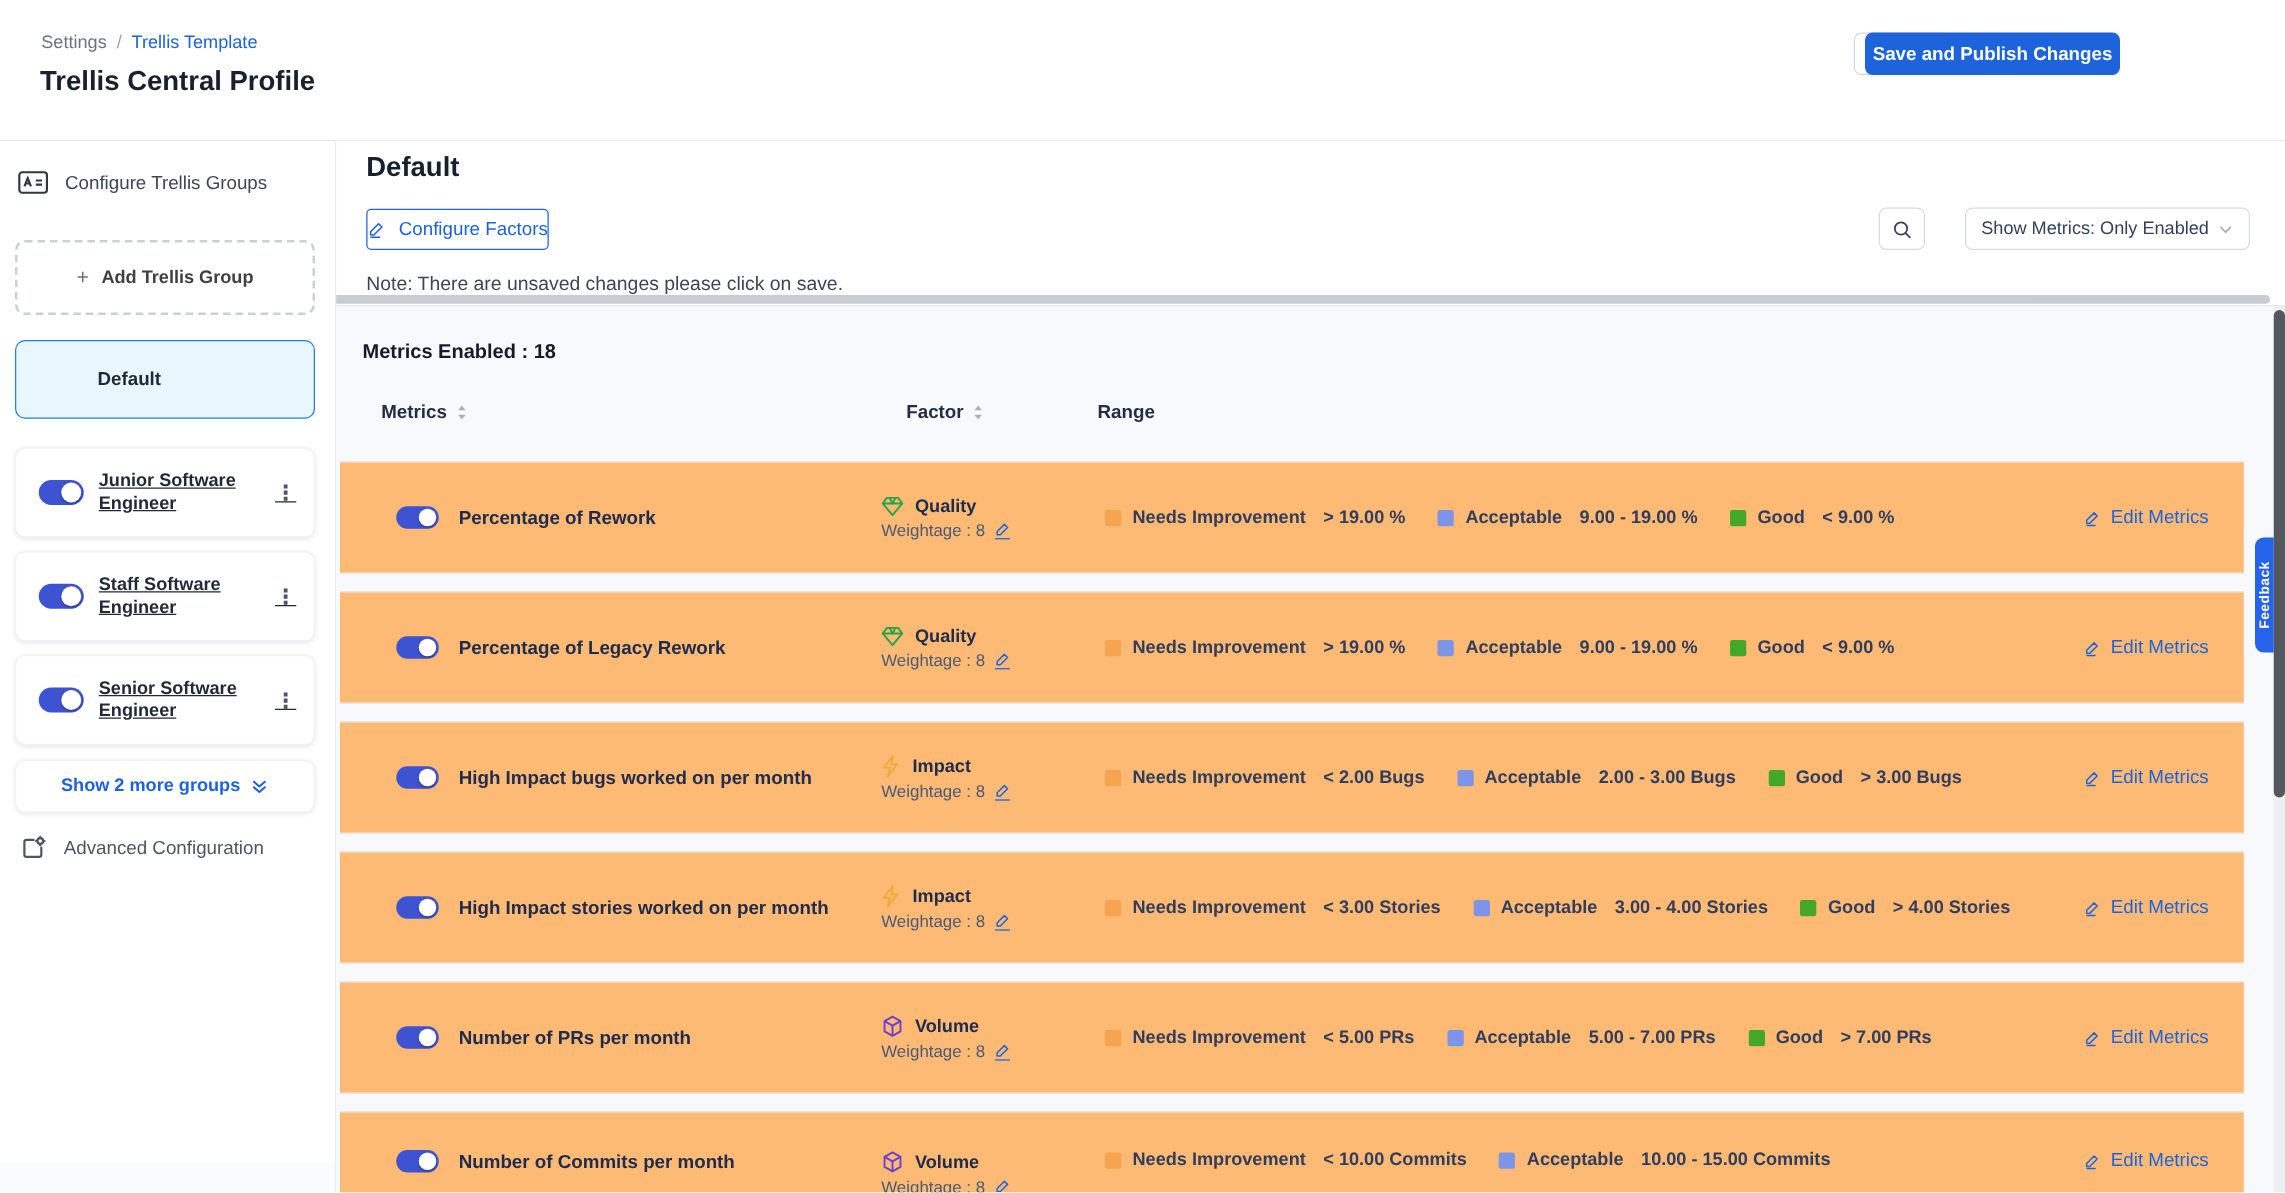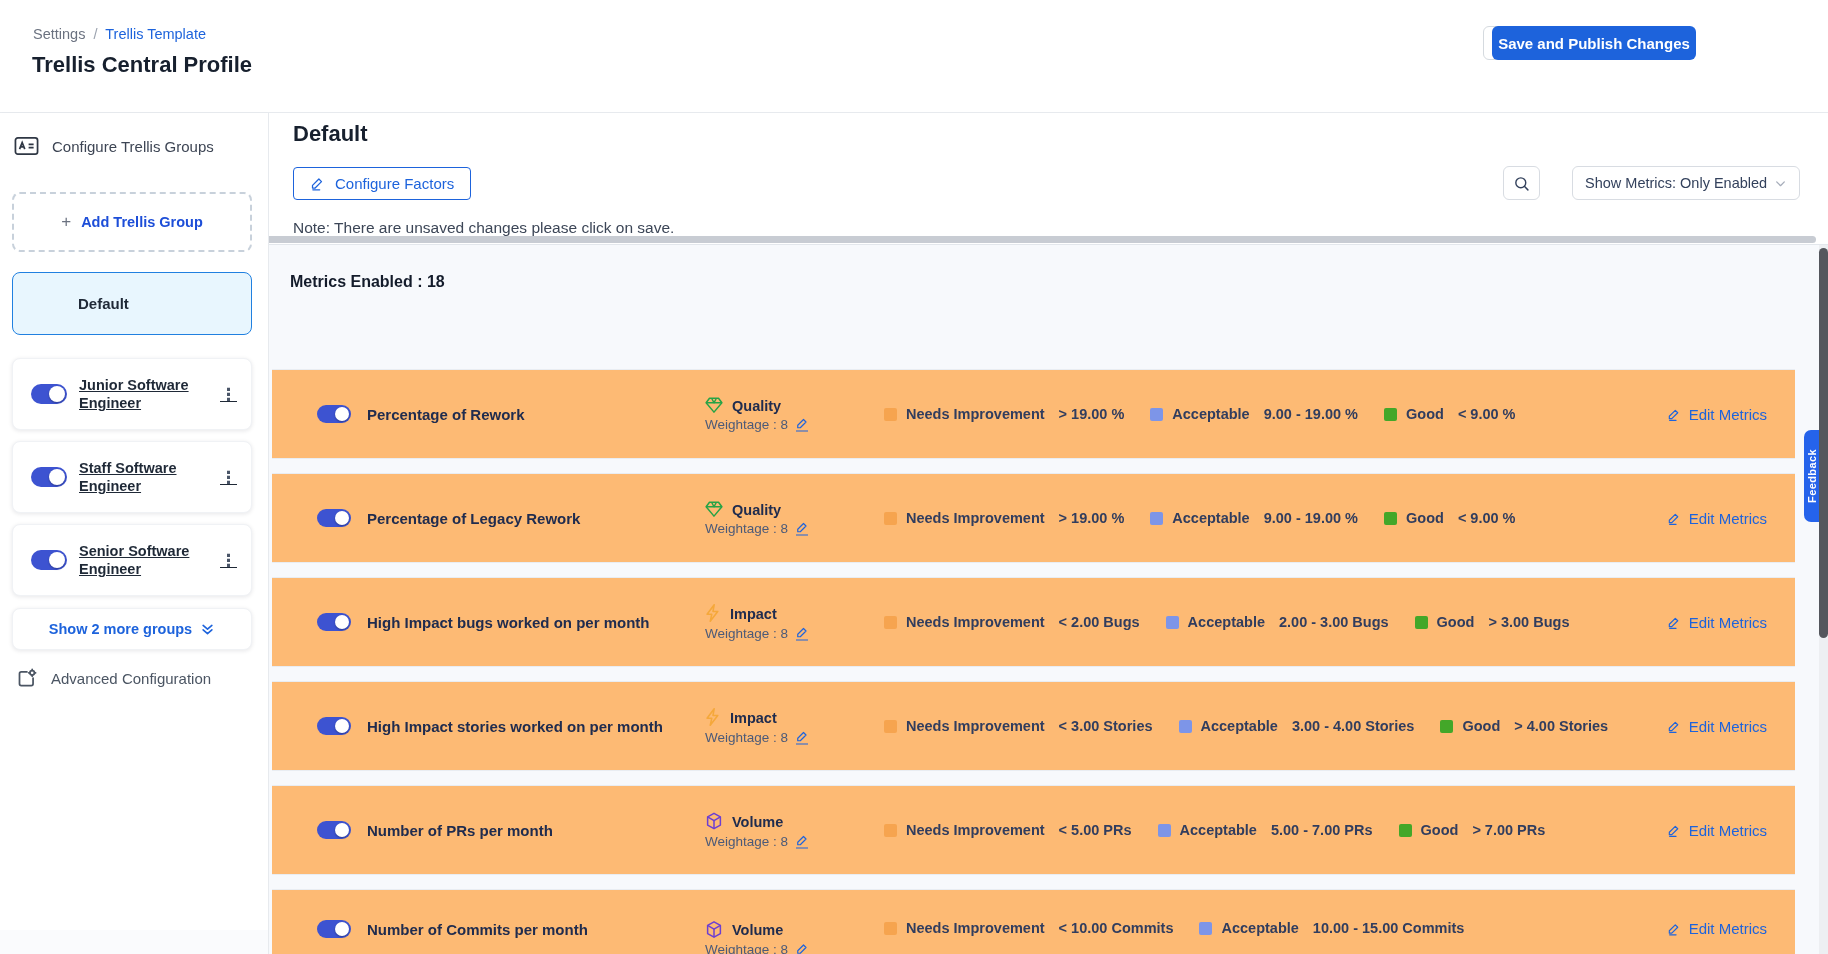--- a/index.html
+++ b/index.html
@@ -24,21 +24,21 @@
   .btn-cancel{position:absolute;left:1483px;top:26px;width:78px;height:34px;background:#fff;border:1px solid #d5dadf;border-radius:6px;font-size:15px;color:#27303f;display:flex;align-items:center;justify-content:center;cursor:pointer;}
   .btn-save{position:absolute;left:1492px;top:26px;width:204px;height:34px;background:var(--blue);border:none;border-radius:6px;font-size:15px;font-weight:600;color:#fff;display:flex;align-items:center;justify-content:center;cursor:pointer;text-align:center;}
 
   
   .sidebar{position:absolute;left:0;top:113px;width:269px;height:817px;background:#fff;border-right:1px solid var(--line);box-shadow:0 2px 4px rgba(16,24,40,.04);}
   .below-sidebar{position:absolute;left:0;top:930px;width:269px;height:24px;background:#fafbfd;border-right:1px solid var(--line);}
   .side-section{position:absolute;left:14px;top:23px;display:flex;align-items:center;gap:13px;}
   .side-section-label{font-size:15px;color:#3d4554;}
   .add-box{position:absolute;left:12px;top:79px;width:240px;height:60px;border:2px dashed #c8d1db;border-radius:8px;background:#fff;display:flex;align-items:center;justify-content:center;gap:10px;cursor:pointer;}
   .add-plus{font-size:17px;color:#6b7280;font-weight:400;}
-  .add-label{font-size:14.5px;font-weight:700;color:#1d4ed8;}
+  .add-label{font-size:14.5px;font-weight:700;color:#404040;}
   .default-card{position:absolute;left:12px;top:159px;width:240px;height:63px;background:#e8f6fe;border:1px solid #2080e0;border-radius:8px;display:flex;align-items:center;padding-left:65px;cursor:pointer;}
   .default-label{font-size:15px;font-weight:700;color:#1f2937;}
   .group-list{position:absolute;left:12px;top:245px;width:240px;text-decoration:underline;}
   .group-card{height:72px;background:#fff;border:1px solid #f0f2f5;border-radius:8px;box-shadow:0 1px 4px rgba(16,24,40,.10);display:flex;align-items:center;padding-left:18px;margin-bottom:11px;cursor:pointer;}
   .group-label{font-size:14.5px;font-weight:700;color:#1f2937;line-height:18px;margin-left:12px;width:132px;}
   .kebab{margin-left:auto;margin-right:14px;color:#4a5568;font-size:17px;font-weight:700;letter-spacing:0;cursor:pointer;line-height:1;}
   .show-more{position:absolute;left:12px;top:495px;width:240px;height:42px;background:#fff;border:1px solid #f0f2f5;border-radius:8px;box-shadow:0 1px 4px rgba(16,24,40,.10);display:flex;align-items:center;justify-content:center;gap:8px;cursor:pointer;}
   .show-more-label{font-size:14.5px;font-weight:600;color:var(--blue);}
   .advanced{position:absolute;left:16px;top:555px;display:flex;align-items:center;gap:14px;cursor:pointer;}
   .advanced-label{font-size:15px;color:#4b5563;}
@@ -46,21 +46,21 @@
   
   .toggle{width:36px;height:20px;border-radius:11px;background:var(--toggle);position:relative;display:inline-block;flex:none;cursor:pointer;}
   .toggle .knob{position:absolute;right:2px;top:2px;width:16px;height:16px;border-radius:50%;background:#fff;box-shadow:0 1px 2px rgba(0,0,0,.3);}
   .toggle.sm{width:34px;height:18px;}
   .toggle.sm .knob{width:14px;height:14px;}
 
   
   .main{position:absolute;left:269px;top:113px;right:0;bottom:0;background:var(--sectionbg);overflow:hidden;}
   .main-top{position:absolute;left:0;top:0;right:0;height:132px;background:#fff;border-bottom:1px solid #e3e7ec;}
   .group-title{position:absolute;left:24px;top:8px;font-size:22px;font-weight:700;color:#17202e;}
-  .btn-configure{position:absolute;left:24px;top:54px;height:33px;padding:0 16px;background:#fff;border:1px solid var(--blue);border-radius:4px;display:flex;align-items:center;gap:10px;font-size:15px;color:var(--blue);cursor:pointer;}
+  .btn-configure{position:absolute;left:24px;top:54px;height:33px;padding:0 0;background:#fff;border:1px solid var(--blue);border-radius:4px;display:flex;align-items:center;gap:10px;font-size:15px;color:var(--blue);cursor:pointer;}
   .note{position:absolute;left:24px;top:106px;font-size:15.5px;color:#3c4657;}
   .btn-search{position:absolute;left:1234px;top:53px;width:37px;height:34px;border:1px solid #d8dce2;border-radius:6px;background:#fff;display:flex;align-items:center;justify-content:center;cursor:pointer;}
   .select{position:absolute;left:1303px;top:53px;width:228px;height:34px;border:1px solid #d8dce2;border-radius:6px;background:#fff;display:flex;align-items:center;padding:0 12px;cursor:pointer;}
   .select-value{font-size:14.5px;color:#33415c;flex:1;}
   .hthumb{position:absolute;left:-19px;top:123px;width:1566px;height:7px;border-radius:4px;background:#c8ccd3;cursor:pointer;}
 
   
   .tablewrap{position:absolute;left:0;top:132px;right:0;bottom:0;}
   .metrics-enabled{position:absolute;left:21px;top:28px;font-size:16px;font-weight:700;color:#141c2b;}
   .thead{position:absolute;left:3px;right:33px;top:76px;height:28px;}
@@ -202,20 +202,43 @@
         <svg width="13" height="13" viewBox="0 0 24 24" fill="none" stroke="#a6adba" stroke-width="2.4" stroke-linecap="round" stroke-linejoin="round">
           <path d="M5 9l7 7 7-7"></path>
         </svg>
       </span>
     </div>
     <div class="hthumb"></div>
   </div>
 
   <div class="tablewrap">
     <div class="metrics-enabled">Metrics Enabled : 18</div>
+    <div class="thead">
+      <div class="th th-metrics">
+        <span>Metrics</span>
+        <span>
+          <svg width="9" height="14" viewBox="0 0 12 18" fill="#aab1bd">
+              <path d="M6 1.5l4 5H2z"></path>
+              <path d="M6 16.5l-4-5h8z"></path>
+            </svg>
+        </span>
+      </div>
+      <div class="th th-factor">
+        <span>Factor</span>
+        <span>
+          <svg width="9" height="14" viewBox="0 0 12 18" fill="#aab1bd">
+              <path d="M6 1.5l4 5H2z"></path>
+              <path d="M6 16.5l-4-5h8z"></path>
+            </svg>
+        </span>
+      </div>
+      <div class="th th-range">
+        <span>Range</span>
+      </div>
+    </div>
     <div class="rows" id="rows">
   <div class="trow">
     <div class="cell-metric">
       <span class="toggle sm">
               <span class="knob"></span>
             </span>
       <span class="metric-name">Percentage of Rework</span>
     </div>
     <div class="cell-factor">
       <div class="factor-line">

